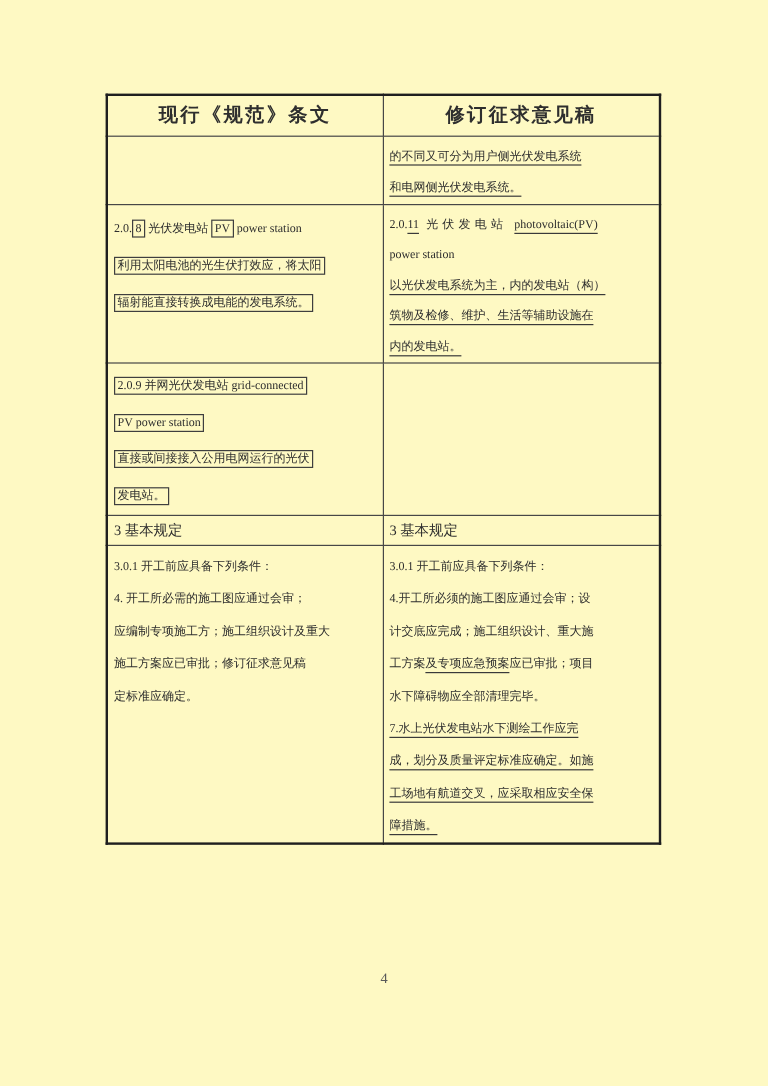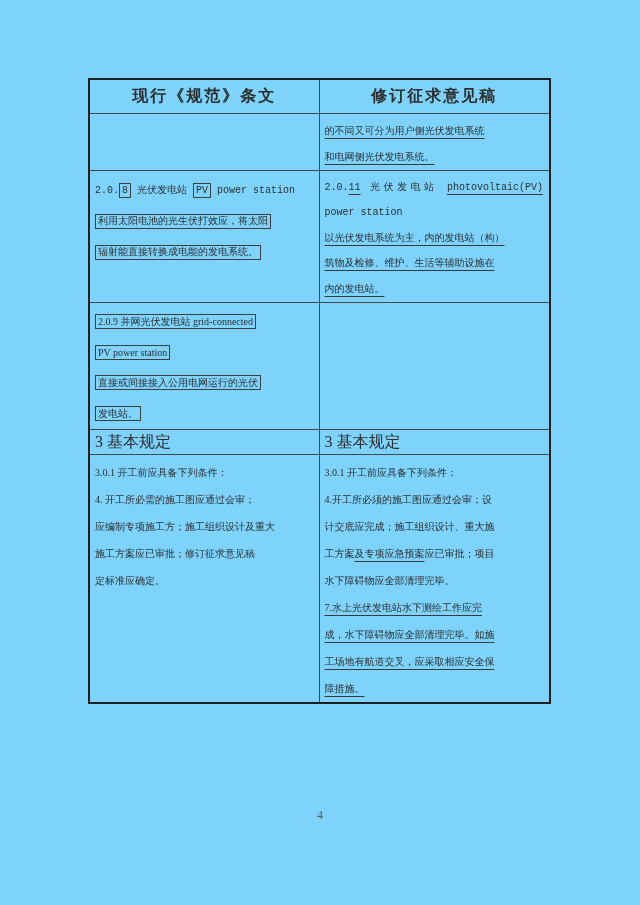--- a/index.html
+++ b/index.html
@@ -5,21 +5,21 @@
   html, body { margin: 0; padding: 0; }
   body {
     width: 640px; height: 905px;
     background: #ffffff;
     font-family: "Liberation Serif", "DejaVu Serif", serif;
     color: #2e2e2e;
   }
   .page {
     position: relative;
     width: 640px; height: 905px;
-    background: #7dd3fc;
+    background: #fef9c3;
     overflow: hidden;
   }
   table.cmp {
     position: absolute;
     left: 88px; top: 78px;
     width: 461px;
     border-collapse: collapse;
     table-layout: fixed;
     border: 2px solid #1f1f1f;
   }
@@ -40,26 +40,26 @@
   }
   .cmp td {
     vertical-align: top;
     padding: 4px 1px 0 5px;
     font-size: 10px;
   }
   .line { white-space: nowrap; line-height: 32px; }
   
   tbody tr:nth-child(1) td { height: 51px; }
   tbody tr:nth-child(1) .line { line-height: 26px; }
-  tbody tr:nth-child(2) td { height: 128px; font-family: Liberation Mono, monospace; }
+  tbody tr:nth-child(2) td { height: 128px; }
   tbody tr:nth-child(2) td:first-child .line { line-height: 31px; }
   tbody tr:nth-child(2) td:last-child  .line { line-height: 25.5px; }
   tbody tr:nth-child(3) td { height: 124px; }
   tbody tr:nth-child(3) .line { line-height: 30.5px; }
-  tbody tr:nth-child(4) td { height: 25px; font-size: 16px; padding-top: 3px; }
+  tbody tr:nth-child(4) td { height: 25px; font-size: 12px; padding-top: 3px; }
   tbody tr:nth-child(4) .line { line-height: 18px; }
   tbody tr:nth-child(5) td { height: 244px; }
   tbody tr:nth-child(5) .line { line-height: 27px; }
   tbody tr:nth-child(6) td { height: 102px; }
   tbody tr:nth-child(6) .line { line-height: 33px; }
 
   
   .seg-u {
     text-decoration: underline;
     text-underline-offset: 4px;
@@ -143,21 +143,21 @@
             <div class="line"><span class="seg-p">施工方案应已审批；修订征求意见稿</span></div>
             <div class="line"><span class="seg-p">定标准应确定。</span></div>
           </td>
           <td>
             <div class="line"><span class="seg-p">3.0.1 开工前应具备下列条件：</span></div>
             <div class="line"><span class="seg-p">4.开工所必须的施工图应通过会审；设</span></div>
             <div class="line"><span class="seg-p">计交底应完成；施工组织设计、重大施</span></div>
             <div class="line"><span class="seg-p">工方案</span><span class="seg-u">及专项应急预案</span><span class="seg-p">应已审批；项目</span></div>
             <div class="line"><span class="seg-p">水下障碍物应全部清理完毕。</span></div>
             <div class="line"><span class="seg-u">7.水上光伏发电站水下测绘工作应完</span></div>
-            <div class="line"><span class="seg-u">成，水下障碍物应全部清理完毕。如施</span></div>
+            <div class="line"><span class="seg-u">成，划分及质量评定标准应确定。如施</span></div>
             <div class="line"><span class="seg-u">工场地有航道交叉，应采取相应安全保</span></div>
             <div class="line"><span class="seg-u">障措施。</span></div>
           </td>
         </tr>
       </tbody>
   </table>
   <div class="pageno">4</div>
 </div>
 
 </body></html>

